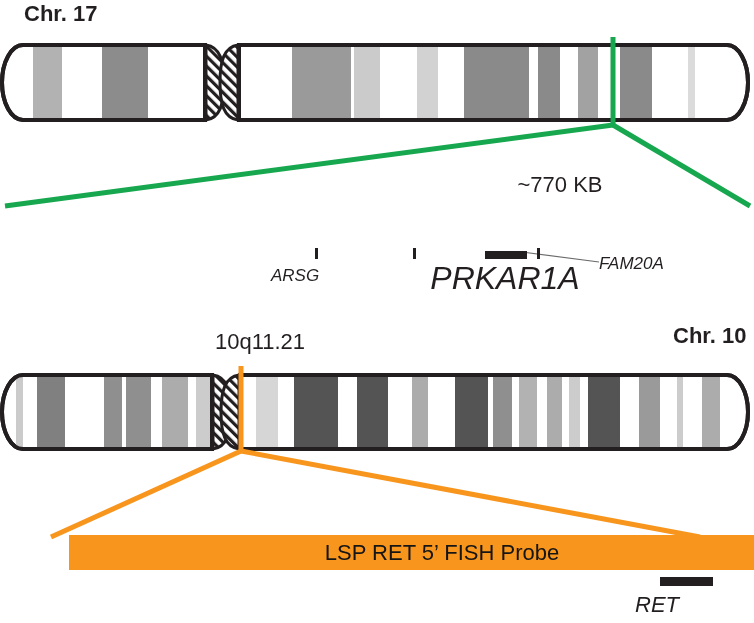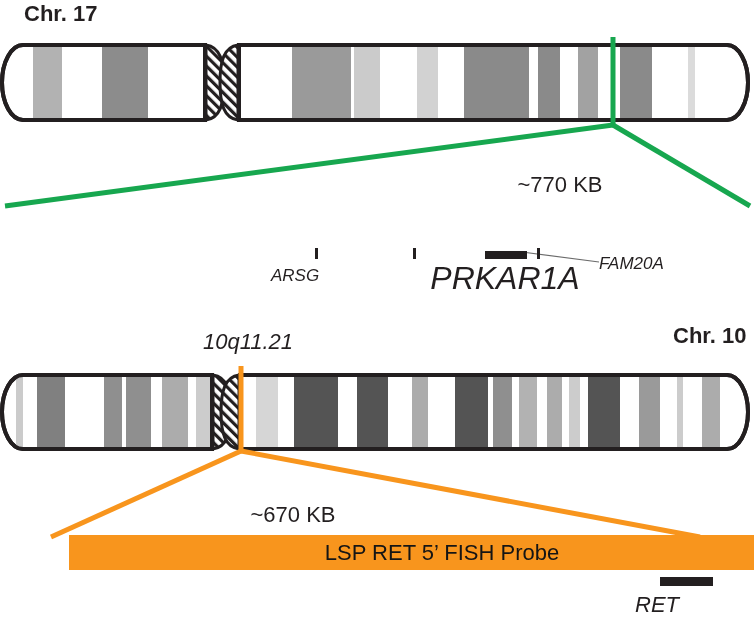--- a/index.html
+++ b/index.html
@@ -128,23 +128,22 @@
 
   <div class="abs gene-tick" style="left:294px;top:248px;"></div>
   <div class="abs gene-tick" style="left:392px;top:248px;"></div>
   <div id="prkar1a-region-bar" class="abs region-bar"></div>
   <div class="abs gene-tick" style="left:516px;top:248px;"></div>
 
   <div class="abs gene-label" style="left:250px;top:266px;width:100px;">ARSG</div>
   <div class="abs gene-label-big" style="left:404px;top:260px;width:160px;">PRKAR1A</div>
   <div class="abs gene-label" style="left:578px;top:254px;width:100px;">FAM20A</div>
 
-  <div class="abs locus-label" style="left:167px;top:329px;width:120px;font-style:italic;">10q11.21</div>
+  <div class="abs locus-label" style="left:179px;top:329px;width:120px;">10q11.21</div>
   <div class="abs chrom-title" style="left:652px;top:323px;width:100px;">Chr. 10</div>
-  <div class="abs size-label" style="left:192px;top:502px;width:160px;">~670 KB</div>
 
   <div id="orange-probe-bar" class="abs probe-bar">
     <span>LSP RET 5’ FISH Probe</span>
   </div>
 
   <div id="ret-region-bar" class="abs region-bar"></div>
   <div class="abs gene-label" style="left:614px;top:592px;width:100px;font-size:22px;font-style:italic;">RET</div>
 
 </div>
 

